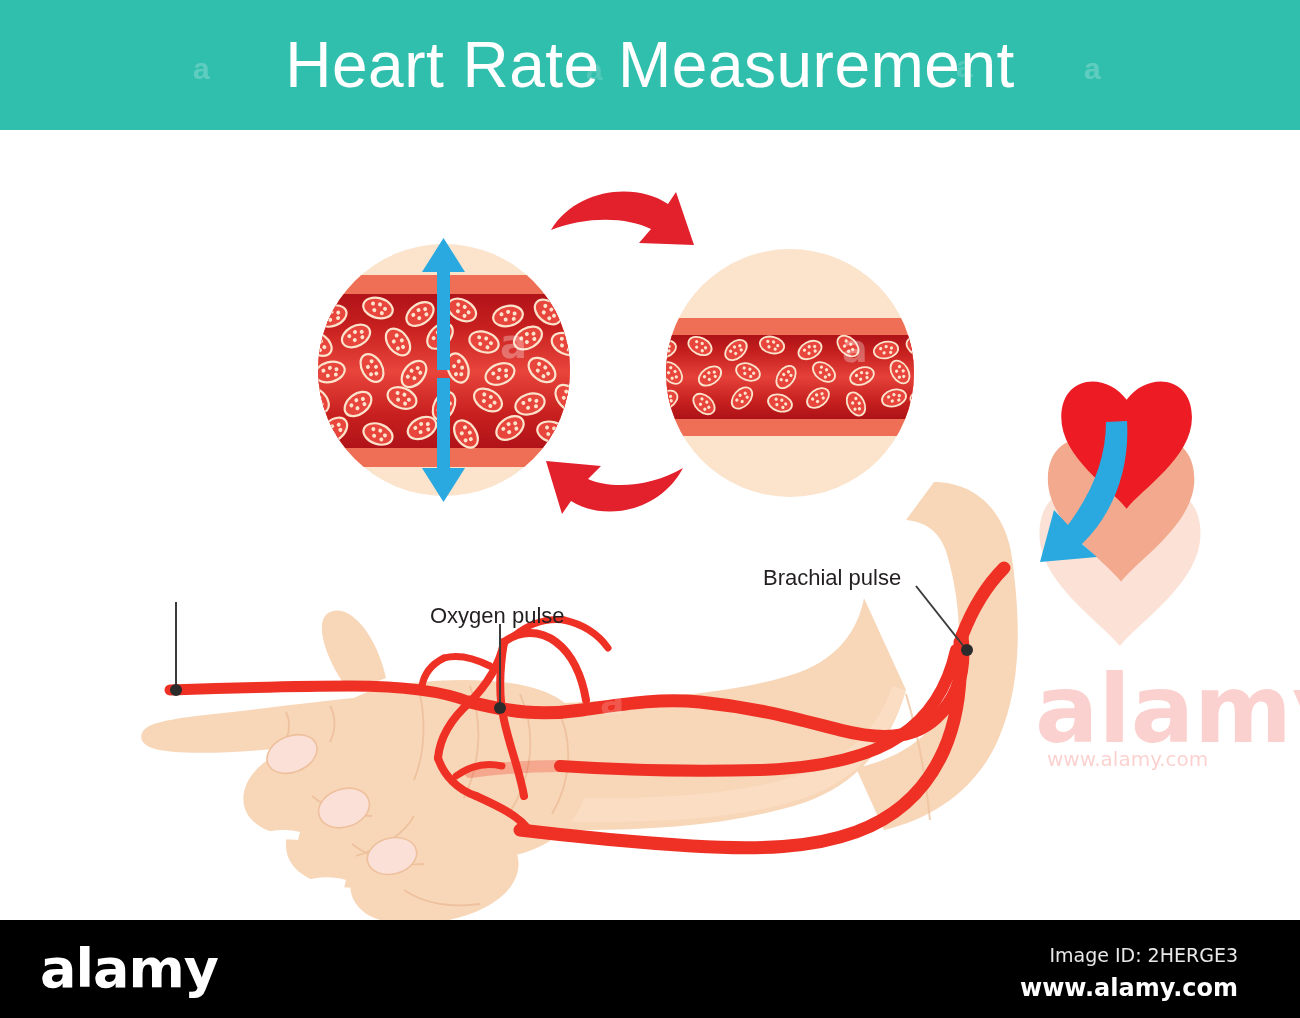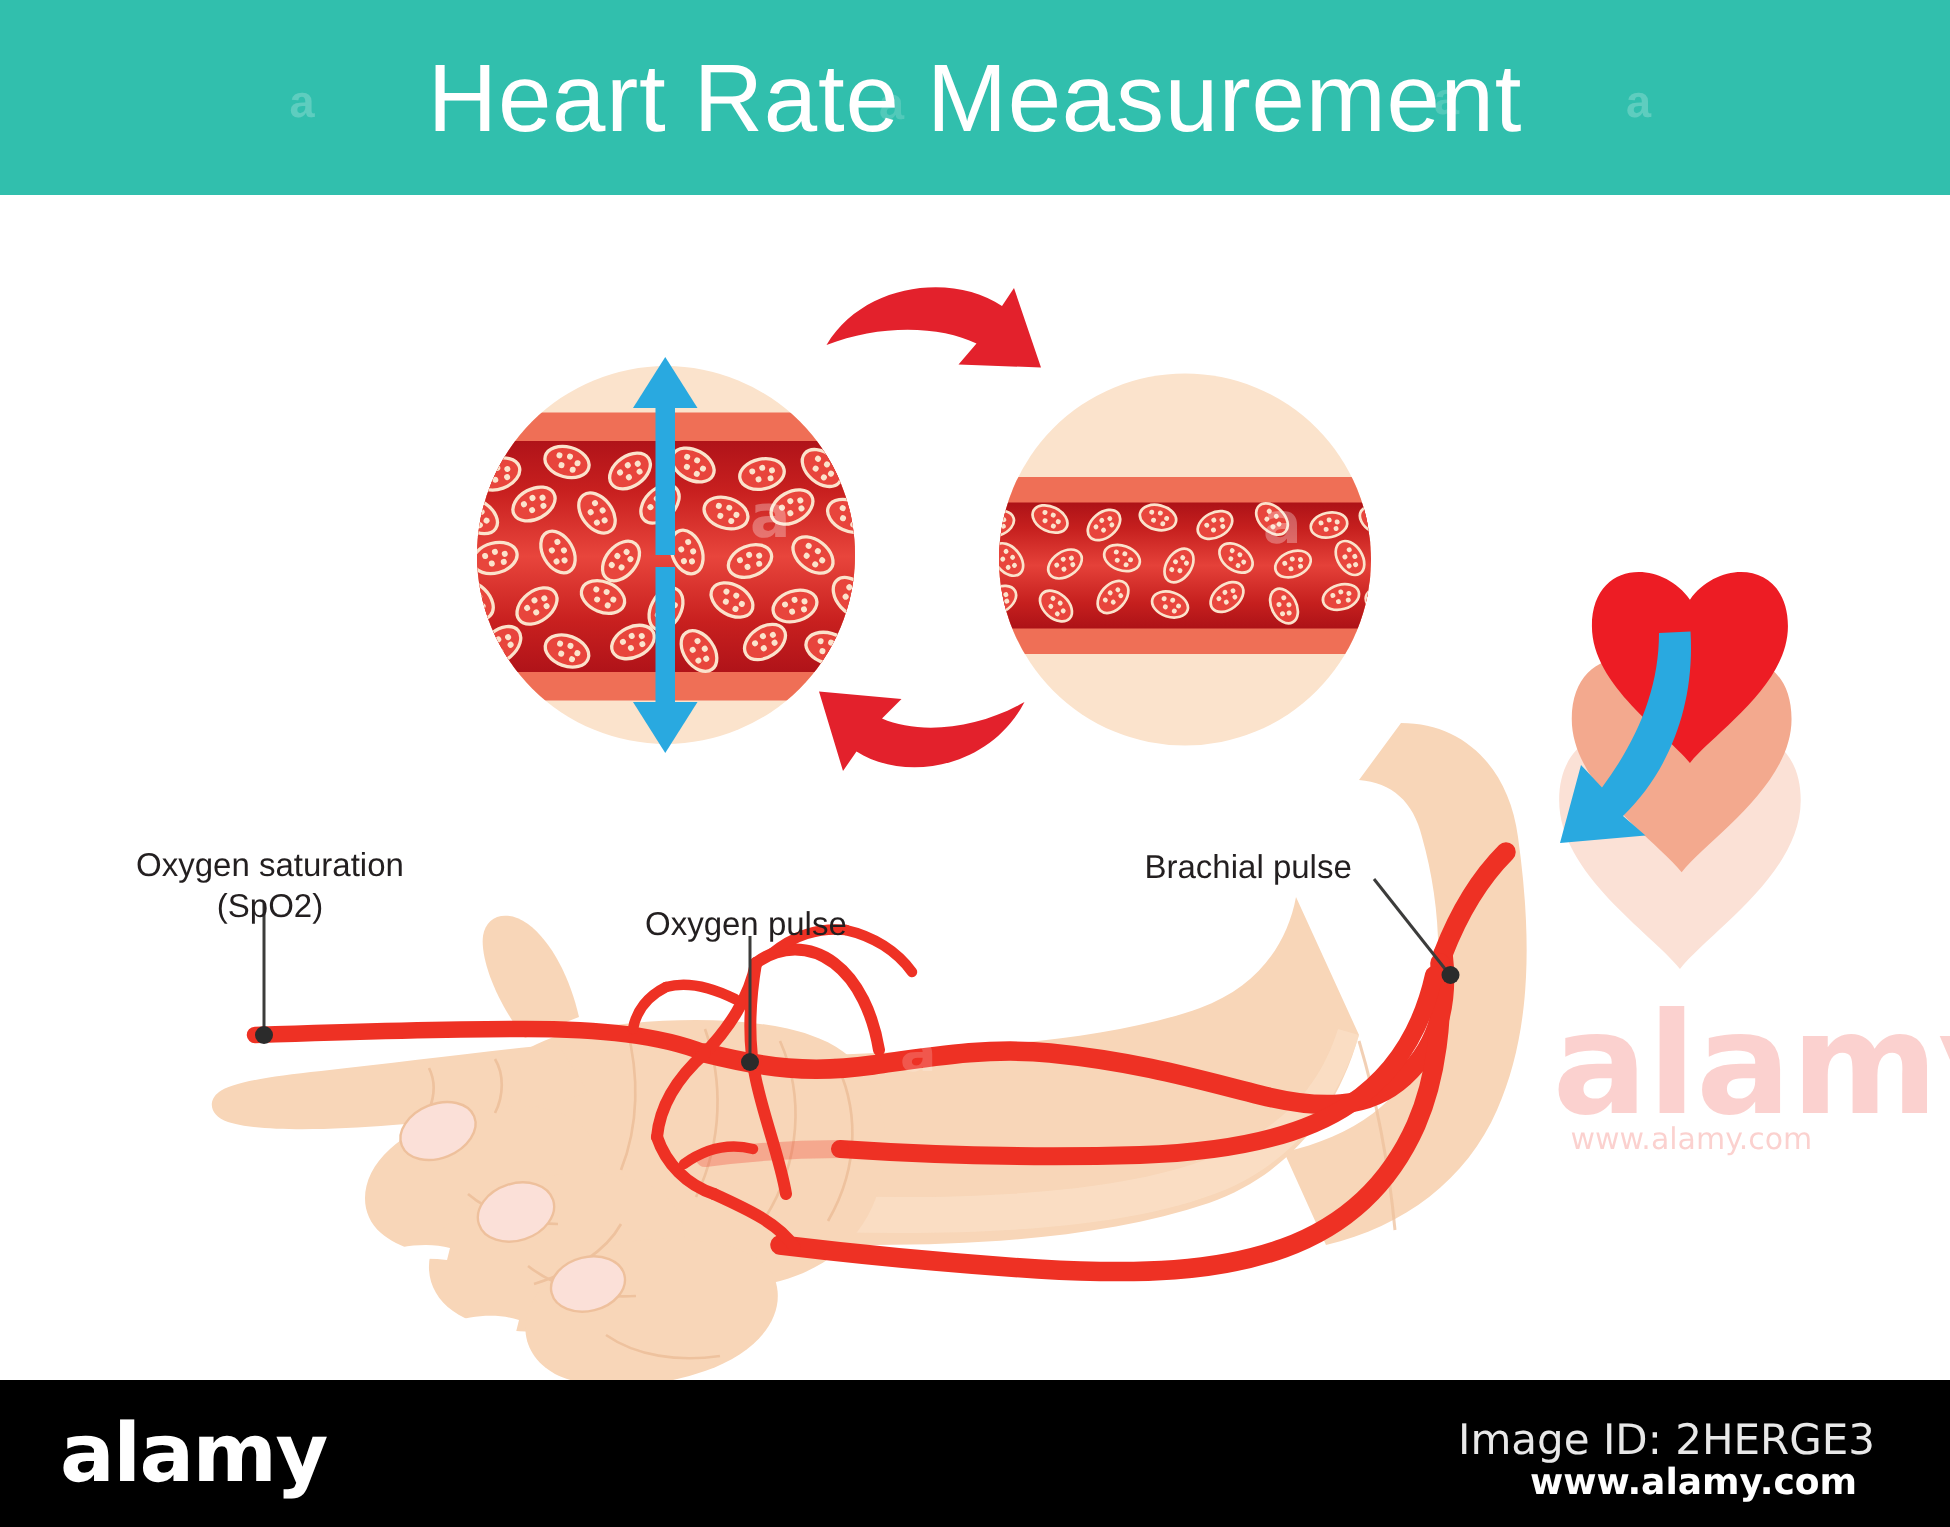--- a/index.html
+++ b/index.html
@@ -46,22 +46,22 @@
   #footer{
     position:absolute; left:0; top:920px; width:1300px; height:98px;
     background:#000000;
   }
   #alamy-logo{
     position:absolute; left:40px; top:22px;
     color:#ffffff; font-size:54px; font-weight:700; line-height:1;
     font-family:"DejaVu Sans", sans-serif; letter-spacing:-1px;
   }
   #footer-imageid{
-    position:absolute; right:50px; top:26px;
-    color:#e8e8e8; font-size:28px; line-height:1;
+    position:absolute; right:62px; top:26px;
+    color:#e8e8e8; font-size:19px; line-height:1;
     font-family:"DejaVu Sans", sans-serif;
   }
   #footer-url{
     position:absolute; right:62px; top:56px;
     color:#ffffff; font-size:24px; font-weight:700; line-height:1;
     font-family:"DejaVu Sans", sans-serif;
   }
 </style>
 </head>
 <body>
@@ -319,24 +319,20 @@
       </g>
 
       <g font-family="DejaVu Sans, sans-serif" fill="#ee3124" opacity="0.22">
         <text x="600" y="584" font-size="36" font-weight="700" fill="#ffffff" opacity="0.85">a</text>
         <text x="1035" y="612" font-size="94" font-weight="700">alamy</text>
         <text x="1047" y="636" font-size="20" font-weight="400">www.alamy.com</text>
       </g>
     </svg>
   </div>
 
-  <div class="lbl" id="lbl-spo2">
-    <div>Oxygen saturation</div>
-    <div>(SpO2)</div>
-  </div>
   <div class="lbl" id="lbl-radial">Oxygen pulse</div>
   <div class="lbl" id="lbl-brachial">Brachial pulse</div>
 
   <div id="footer">
     <div id="alamy-logo">alamy</div>
     <div id="footer-imageid">Image ID: 2HERGE3</div>
     <div id="footer-url">www.alamy.com</div>
   </div>
 
 </div>

